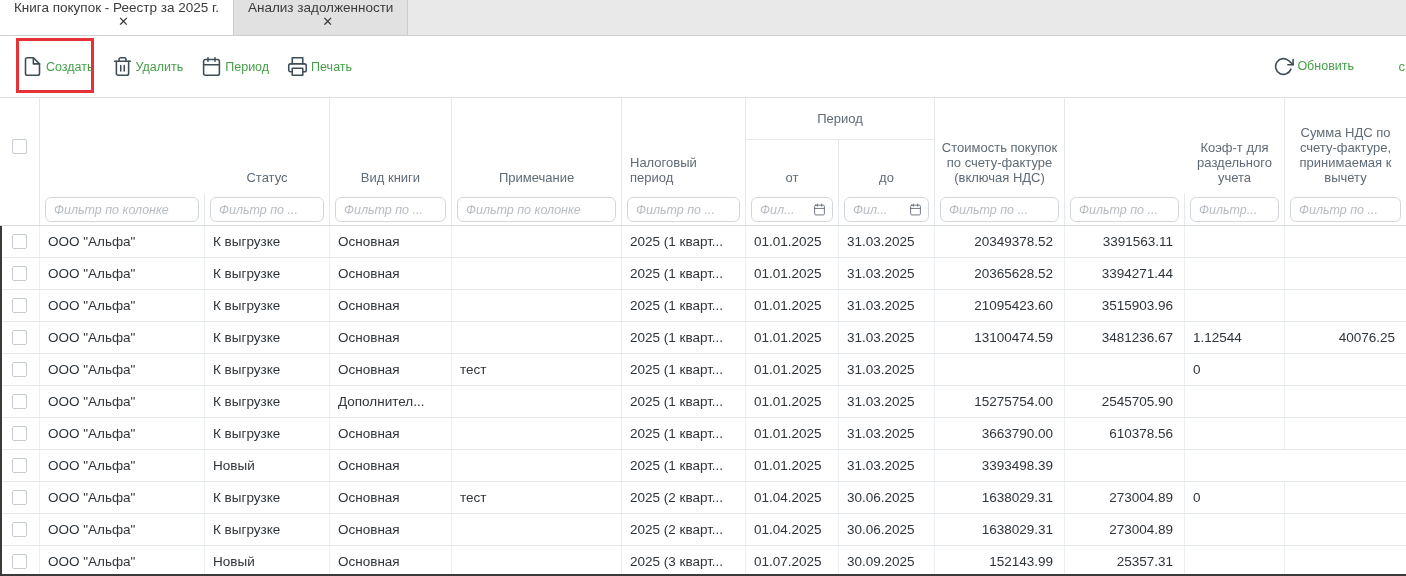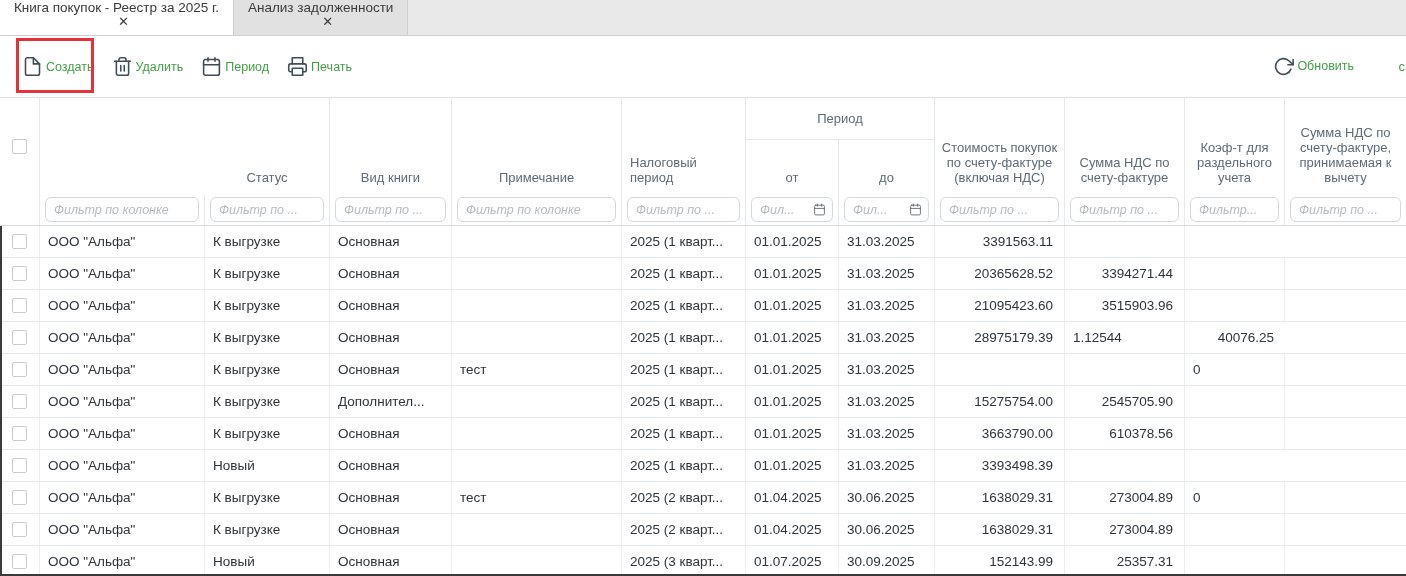--- a/index.html
+++ b/index.html
@@ -198,23 +198,20 @@
   <div class="hsub c7">
       <span>от</span>
     </div>
   <div class="hsub c8">
       <span>до</span>
     </div>
 
   <div class="hcell c9">
       <span>Стоимость покупок по счету-фактуре (включая НДС)</span>
     </div>
-  <div class="hcell c10">
-      <span>Сумма НДС по счету-фактуре</span>
-    </div>
   <div class="hcell c11">
       <span>Коэф-т для раздельного учета</span>
     </div>
   <div class="hcell no-border c12">
       <span>Сумма НДС по счету-фактуре, принимаемая к вычету</span>
     </div>
 </div>
 
 <div class="grid filters">
   <div class="fcell"></div>
@@ -292,20 +289,21 @@
     <div class="cell cb">
       <input type="checkbox" style="">
     </div>
     <div class="cell">ООО "Альфа"</div>
     <div class="cell">К выгрузке</div>
     <div class="cell">Основная</div>
     <div class="cell"></div>
     <div class="cell">2025 (1 кварт...</div>
     <div class="cell">01.01.2025</div>
     <div class="cell">31.03.2025</div>
+    <div class="cell num">20349378.52</div>
     <div class="cell num">3391563.11</div>
     <div class="cell"></div>
     <div class="cell num no-border"></div>
   </div>
 
   <div class="grid row">
     <div class="cell cb">
       <input type="checkbox" style="">
     </div>
     <div class="cell">ООО "Альфа"</div>
@@ -342,21 +340,22 @@
     <div class="cell cb">
       <input type="checkbox" style="">
     </div>
     <div class="cell">ООО "Альфа"</div>
     <div class="cell">К выгрузке</div>
     <div class="cell">Основная</div>
     <div class="cell"></div>
     <div class="cell">2025 (1 кварт...</div>
     <div class="cell">01.01.2025</div>
     <div class="cell">31.03.2025</div>
-    <div class="cell num">28975179.39</div>
+    <div class="cell num">13100474.59</div>
+    <div class="cell num">3481236.67</div>
     <div class="cell">1.12544</div>
     <div class="cell num no-border">40076.25</div>
   </div>
 
   <div class="grid row">
     <div class="cell cb">
       <input type="checkbox" style="">
     </div>
     <div class="cell">ООО "Альфа"</div>
     <div class="cell">К выгрузке</div>

